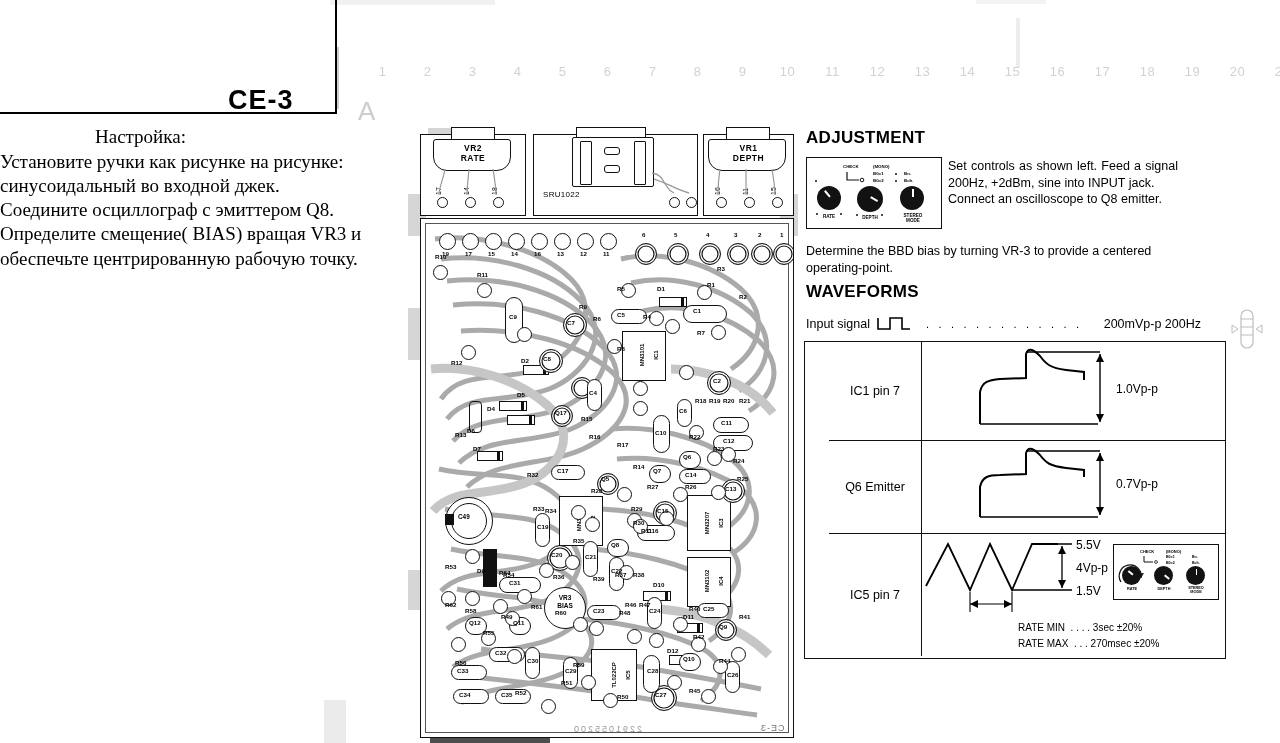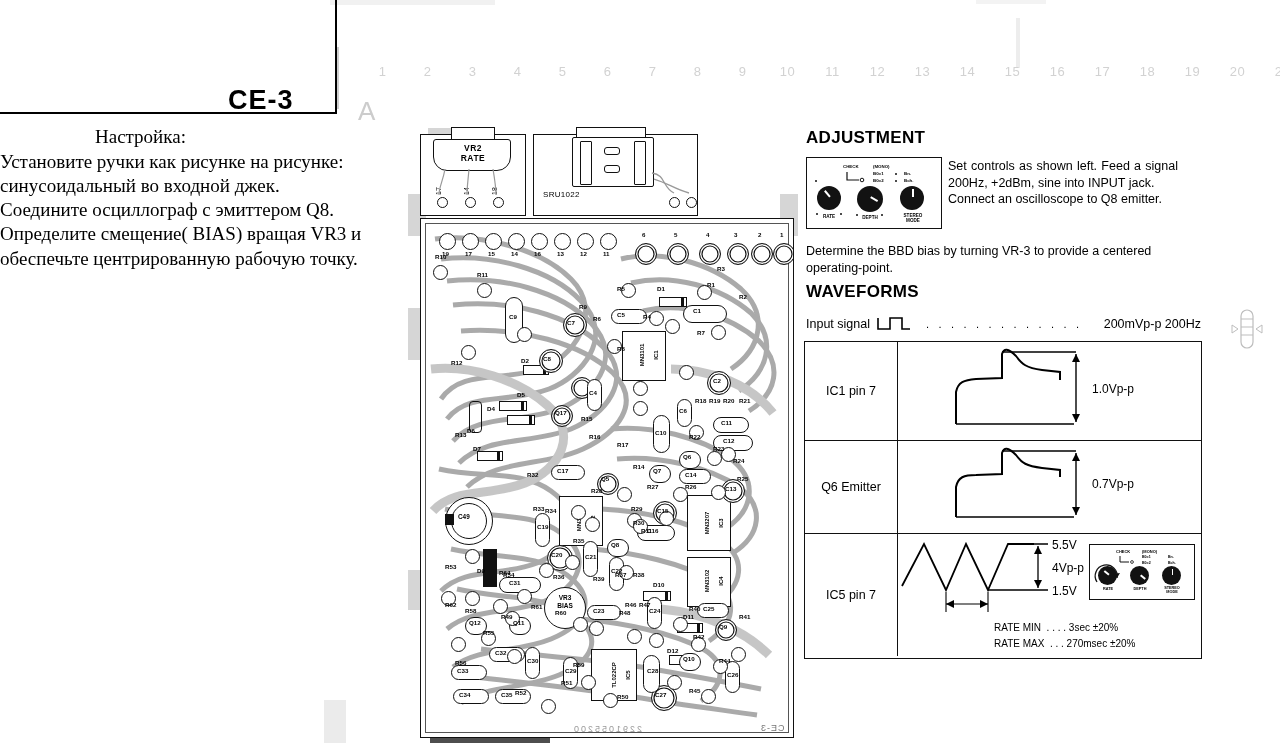--- a/index.html
+++ b/index.html
@@ -98,21 +98,21 @@
 
   .wf-h{position:absolute;left:806px;top:282px;}
   .insig{position:absolute;left:806px;top:313px;width:395px;height:22px;
         font-family:"Liberation Sans",sans-serif;font-size:12.5px;
         display:flex;align-items:center;gap:6px;}
   .sqwave{width:44px;height:14px;}
   .leader{flex:1 1 auto;letter-spacing:3.2px;font-size:11px;line-height:1;
         overflow:hidden;white-space:nowrap;color:#000;}
 
   .wtable{position:absolute;left:804px;top:341px;width:396px;height:316px;
-        border:1.6px solid #111;}
+        border:1.6px solid #111;padding-left:24px;}
   .wrow{position:relative;border-bottom:1.6px solid #111;display:flex;}
   .wrow:last-child{border-bottom:none;}
   .wlab{width:92px;flex:0 0 92px;border-right:1.6px solid #111;
         display:flex;align-items:center;justify-content:center;
         font-family:"Liberation Sans",sans-serif;font-size:12.5px;}
   .wbody{flex:1 1 auto;position:relative;}
   .vlab{position:absolute;font-family:"Liberation Sans",sans-serif;font-size:12px;}
   .rate-note{position:absolute;left:96px;bottom:6px;
         font-family:"Liberation Sans",sans-serif;font-size:10px;line-height:1.3;
         white-space:pre;}
@@ -212,20 +212,39 @@
         <div class="pot-body" style="left:70px;top:30px;width:14px;height:6px;border-radius:3px;"></div>
         <div class="srulab" style="left:9px;top:55px;">SRU1022</div>
         <div class="pin" style="left:135px;top:62px;"></div>
         <div class="pin" style="left:152px;top:62px;"></div>
         <svg width="163" height="80" style="position:absolute;left:0;top:0;">
           <path d="M118,38 C132,40 128,52 140,58" stroke="#999" stroke-width="1.3" fill="none"></path>
           <path d="M120,44 C134,48 140,54 155,58" stroke="#999" stroke-width="1.3" fill="none"></path>
         </svg>
       </div>
 
+      <div class="pot-box p3">
+        <div class="pot-cap" style="left:22px;top:-8px;width:42px;height:12px;"></div>
+        <div class="pot-body" style="left:4px;top:4px;width:76px;height:30px;border-radius:3px 3px 14px 14px;"></div>
+        <div class="pot-txt" style="top:9px;">
+          <span>VR1</span><br>
+          <span>DEPTH</span>
+        </div>
+        <div class="pin" style="left:12px;top:62px;"></div>
+        <div class="pin" style="left:40px;top:62px;"></div>
+        <div class="pin" style="left:68px;top:62px;"></div>
+        <div class="pinlab" style="left:10px;top:60px;">16</div>
+        <div class="pinlab" style="left:38px;top:60px;">11</div>
+        <div class="pinlab" style="left:66px;top:60px;">15</div>
+        <svg width="89" height="80" style="position:absolute;left:0;top:0;">
+          <path d="M16,34 C14,46 14,52 14,60" stroke="#999" stroke-width="1.2" fill="none"></path>
+          <path d="M42,34 C42,46 42,52 42,60" stroke="#999" stroke-width="1.2" fill="none"></path>
+          <path d="M68,34 C70,46 71,52 71,60" stroke="#999" stroke-width="1.2" fill="none"></path>
+        </svg>
+      </div>
     </div>
 
     <div class="board">
       <div class="board-inner"></div>
 
       <svg class="copper" viewBox="0 0 372 518" preserveAspectRatio="none">
         <g fill="none" stroke="#a6a6a6" stroke-width="5">
           <path d="M14,20 C60,14 120,30 150,60 C185,95 150,140 120,150 C80,163 40,150 20,180"></path>
           <path d="M20,40 C70,34 130,50 160,82 C195,118 160,158 128,170 C88,185 48,172 26,200"></path>
           <path d="M26,62 C80,56 140,72 170,104 C205,140 170,178 138,190 C98,205 58,194 32,222"></path>

